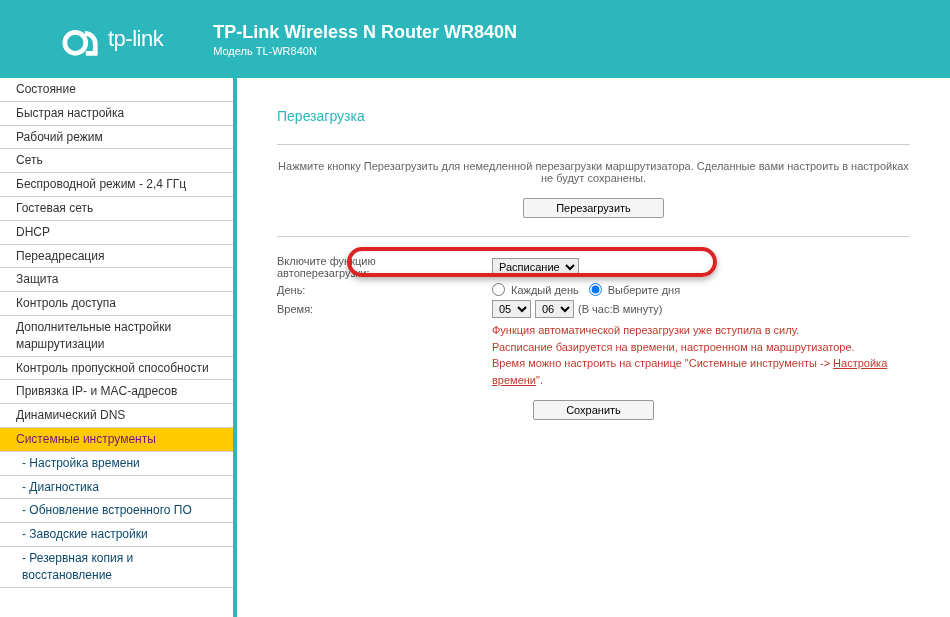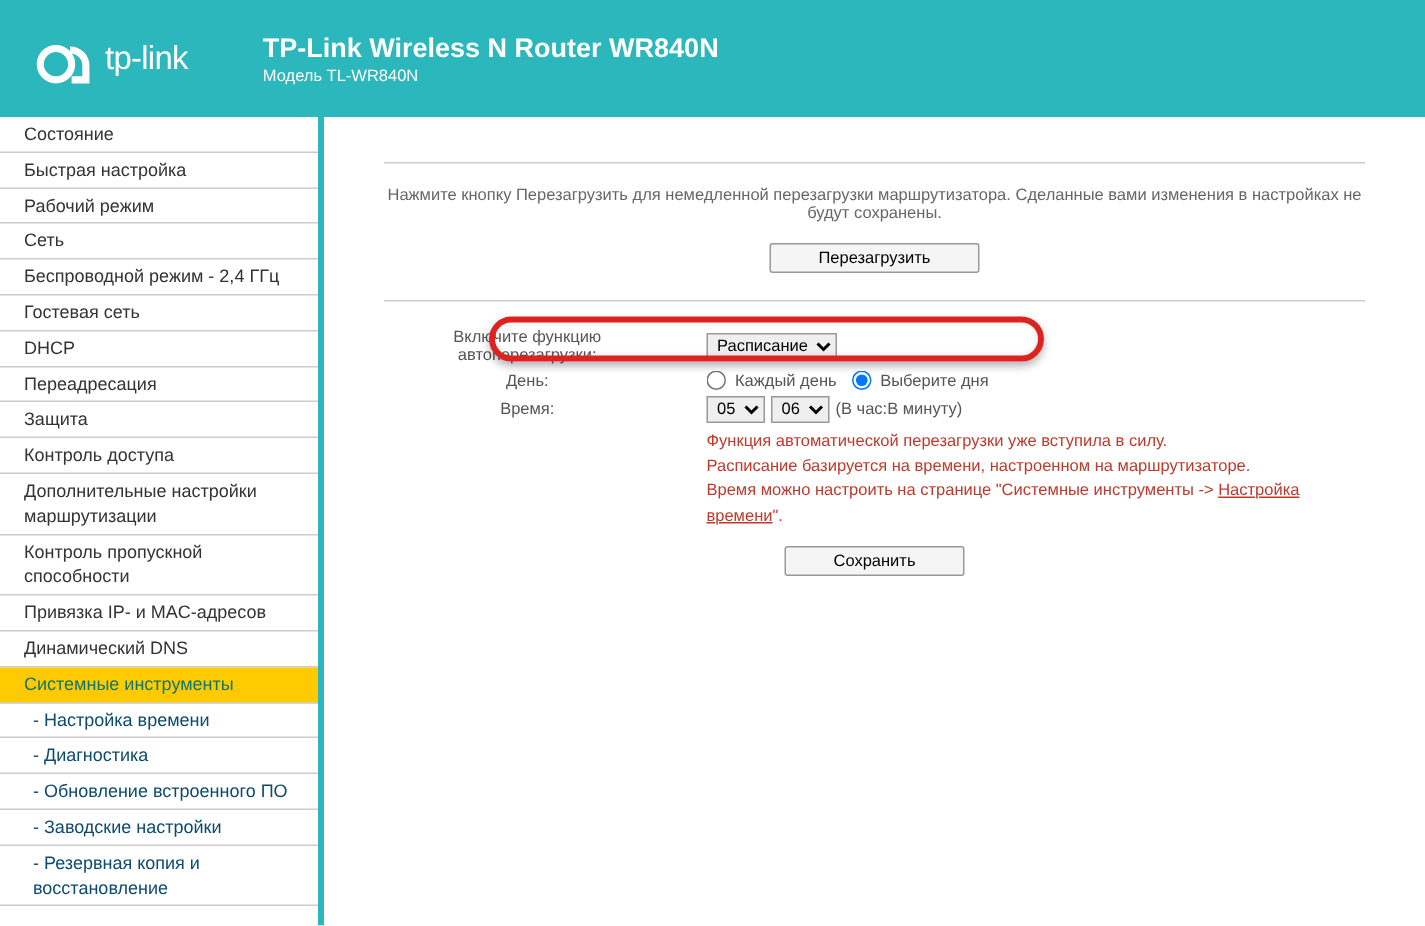--- a/index.html
+++ b/index.html
@@ -1,39 +1,39 @@
 <!DOCTYPE html>
 <html><head>
 <meta charset="utf-8">
 <style>
 * { margin: 0; padding: 0; box-sizing: border-box; }
 body { font-family: Arial, sans-serif; font-size: 12px; background: #fff; width: 950px; height: 617px; overflow: hidden; position: relative; }
-.header { background: #2cb7bc; height: 78px; display: flex; align-items: center; padding-left: 24px; color: #fff; }
+.header { background: #2cb7bc; height: 78px; display: flex; align-items: center; padding-left: 62px; color: #fff; }
 .logo { display: flex; align-items: center; margin-right: 50px; }
 .logo svg { width: 38px; height: 38px; margin-right: 8px; }
 .logo-text { font-size: 22px; font-weight: normal; letter-spacing: -0.5px; }
 .header-titles { display: flex; flex-direction: column; }
 .header-title { font-size: 18px; font-weight: bold; }
 .header-subtitle { font-size: 11px; margin-top: 2px; }
 .container { display: flex; height: calc(100% - 78px); }
-.sidebar { width: 212px; background: #fff; overflow-y: auto; }
+.sidebar { width: 233px; background: #fff; overflow-y: auto; }
 .sidebar ul { list-style: none; }
 .sidebar li { border-bottom: 1px solid #ccc; padding: 3px 12px 3px 16px; font-size: 12px; color: #333; cursor: pointer; line-height: 1.4; }
 .sidebar li.sub { padding-left: 22px; color: #0c4a6e; }
-.sidebar li.active { background: #ffcb00; color: #0f766e; }
+.sidebar li.active { background: #ffcb00; color: #701a75; }
 .divider { width: 4px; background: #2cb7bc; }
 .content { flex: 1; padding: 30px 40px; color: #555; position: relative; }
 .page-title { color: #2cb7bc; font-size: 14px; font-weight: normal; margin-bottom: 20px; }
 .hr { border: none; border-top: 1px solid #ccc; margin-bottom: 15px; }
 .desc { font-size: 11px; color: #666; text-align: center; margin-bottom: 14px; }
 .btn { background: #f5f5f5; border: 1px solid #999; border-radius: 2px; padding: 3px 32px; font-size: 11px; cursor: pointer; }
 .center { text-align: center; margin-bottom: 18px; }
 .hr2 { border: none; border-top: 1px solid #ccc; margin-bottom: 18px; }
 .form-row { display: flex; align-items: center; margin-bottom: 4px; }
-.form-label { width: 215px; text-align: center; padding-right: 24px; font-size: 11px; color: #555; }
+.form-label { width: 215px; text-align: left; padding-right: 24px; font-size: 11px; color: #555; }
 .form-field { flex: 1; font-size: 11px; display: flex; align-items: center; flex-wrap: wrap; gap: 4px; }
 select { font-size: 11px; padding: 1px 2px; border: 1px solid #999; background: #efefef; }
 .highlight-box { position: absolute; border: 4px solid #d22; border-radius: 18px; box-shadow: 0 3px 6px rgba(0,0,0,0.3), inset 0 0 4px rgba(0,0,0,0.1); pointer-events: none; }
 input[type="radio"], input[type="checkbox"] { margin: 0 2px 0 0; vertical-align: middle; }
 .chk-label { font-size: 11px; color: #555; margin-right: 6px; }
 .note { font-size: 11px; color: #c0392b; line-height: 1.5; }
 .note a { color: #c0392b; text-decoration: underline; }
 .save-row { text-align: center; margin-top: 12px; }
 </style>
 </head>
@@ -73,22 +73,23 @@
         <li class="active">Системные инструменты</li>
         <li class="sub">- Настройка времени</li>
         <li class="sub">- Диагностика</li>
         <li class="sub">- Обновление встроенного ПО</li>
         <li class="sub">- Заводские настройки</li>
         <li class="sub">- Резервная копия и восстановление</li>
       </ul>
   </div>
   <div class="divider"></div>
   <div class="content">
+    <div class="page-title">Перезагрузка</div>
     <hr class="hr">
-    <div class="desc">Нажмите кнопку Перезагрузить для немедленной перезагрузки маршрутизатора. Сделанные вами изменения в настройках не будут сохранены.</div>
+    <div class="desc">Нажмите кнопку Перезагрузить для немедленной перезагрузки маршрутизатора. Сделанные вами настроить в настройках не будут сохранены.</div>
     <div class="center">
       <button class="btn">Перезагрузить</button>
     </div>
     <hr class="hr2">
 
     <div class="form-row" style="position:relative;">
       <div class="form-label">Включите функцию автоперезагрузки:</div>
       <div class="form-field">
         <select><option>Расписание</option></select>
       </div>

